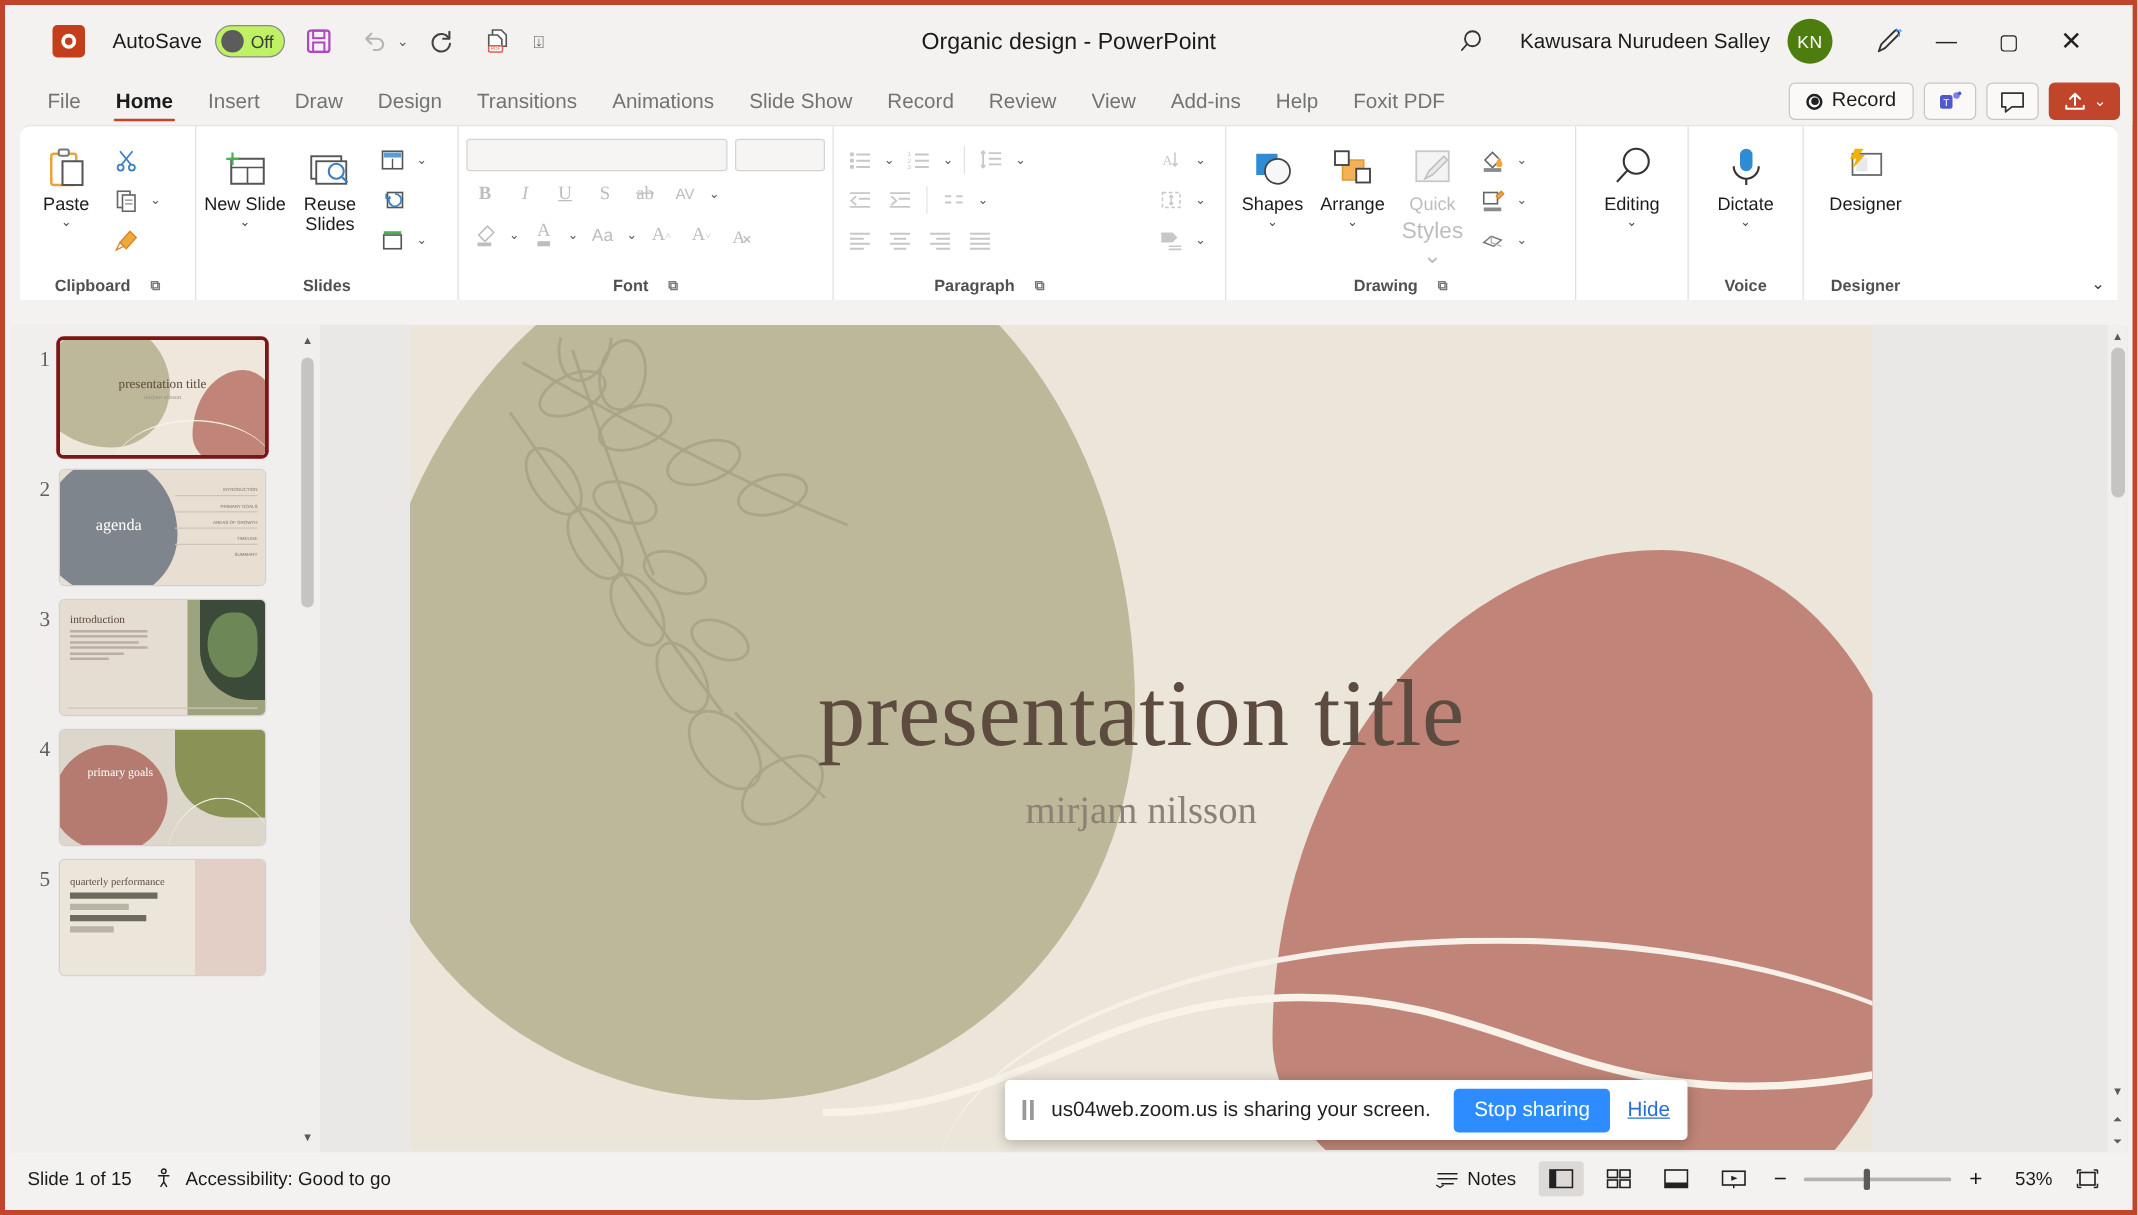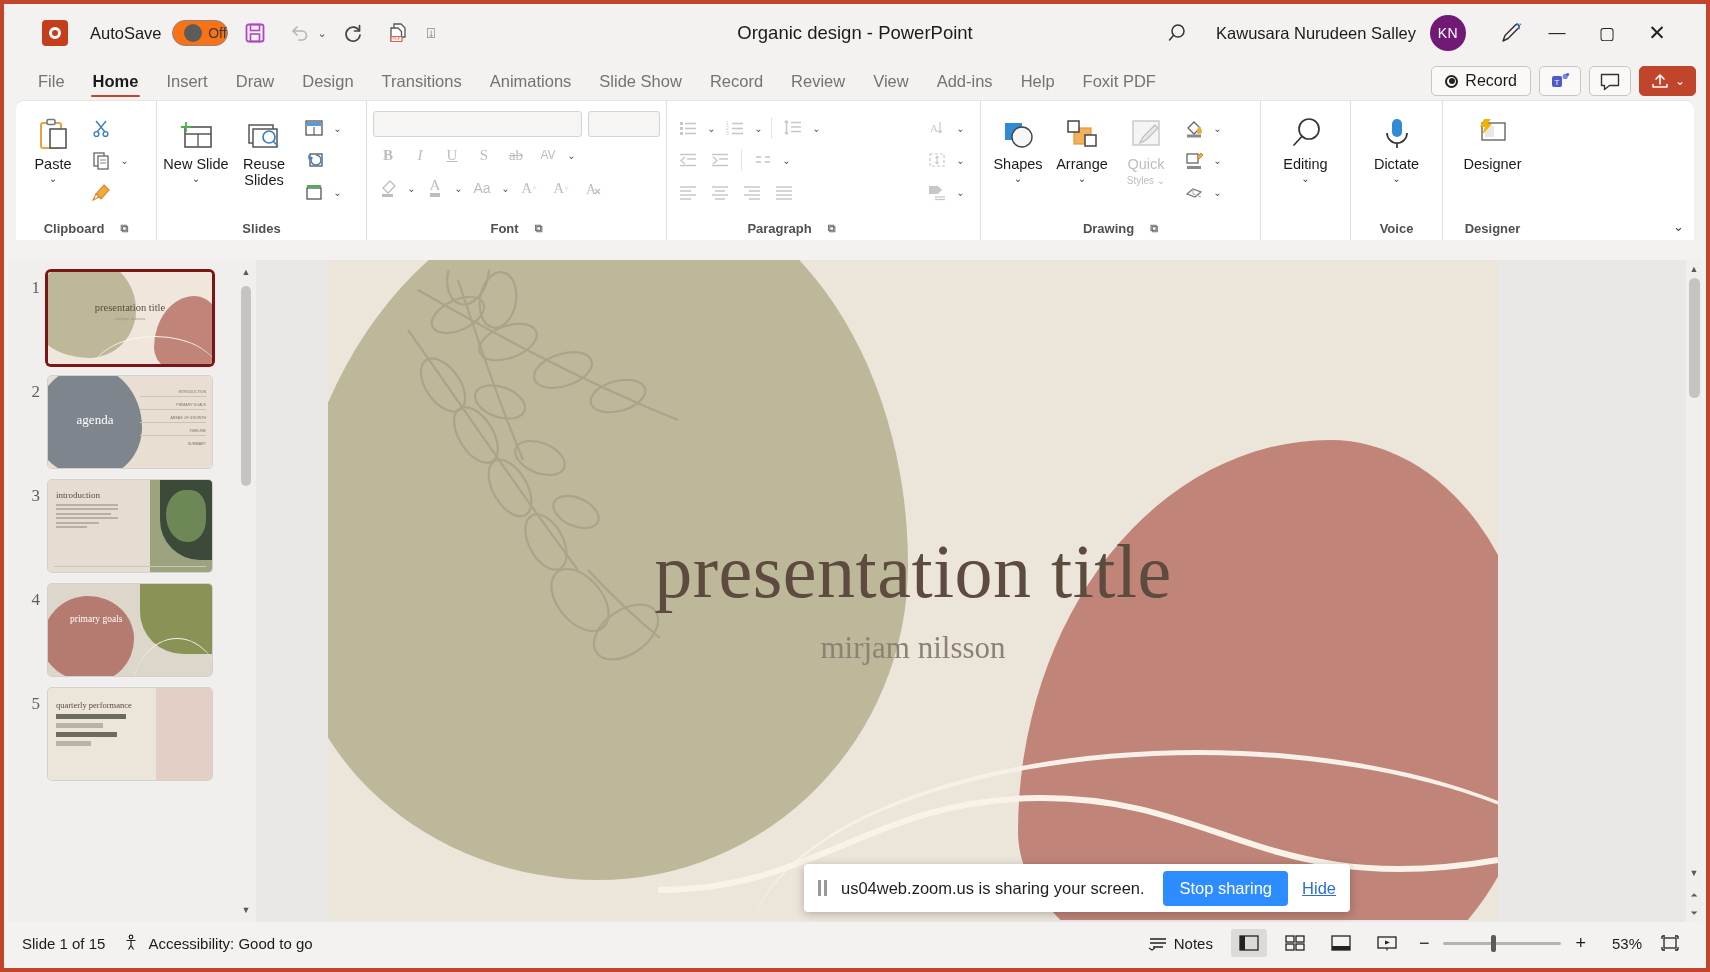--- a/index.html
+++ b/index.html
@@ -20,41 +20,41 @@
     background:#f3f2f1; position:relative;
   }
   .ppt-logo {
     width:26px;height:26px;border-radius:4px;background:#c43e1c;
     display:flex;align-items:center;justify-content:center;
     color:#fff;font-weight:bold;font-size:15px;margin-left:16px;
   }
   .ppt-logo .inner{width:12px;height:12px;border-radius:50%;border:3px solid #fff;}
   .autosave-label{font-size:16.5px;color:#1b1b1b;margin-left:22px;}
   .toggle{
-    width:56px;height:26px;border-radius:14px;background:#f97316;border:1px solid #8a8886;
-    margin-left:10px;display:flex;align-items:center;position:relative;justify-content:flex-end;
+    width:56px;height:26px;border-radius:14px;background:#bef264;border:1px solid #8a8886;
+    margin-left:10px;display:flex;align-items:center;position:relative;
   }
   .toggle .knob{width:18px;height:18px;border-radius:50%;background:#5c5c5c;margin-left:4px;}
   .toggle .off{font-size:14px;color:#3b3b3b;margin-left:6px;}
   .tb-icon{
     width:34px;height:34px;margin-left:10px;display:flex;align-items:center;justify-content:center;
     font-size:19px;color:#444;border-radius:4px;cursor:default;
   }
   .tb-icon.save{color:#b146c2;}
   .tb-icon.dim{color:#b5b5b5;}
   .tb-caret{font-size:11px;color:#555;margin-left:2px;}
   .doctitle{
     position:absolute;left:50%;transform:translateX(-50%);
     font-size:18.5px;color:#1b1b1b;white-space:nowrap;
   }
   .tb-right{margin-left:auto;display:flex;align-items:center;gap:4px;padding-right:4px;}
   .searchglyph{width:38px;height:38px;display:flex;align-items:center;justify-content:center;}
   .username{font-size:16.5px;color:#1b1b1b;margin:0 10px 0 14px;}
   .avatar{
-    width:36px;height:36px;border-radius:50%;background:#701a75;color:#fff;
+    width:36px;height:36px;border-radius:50%;background:#4d7c0f;color:#fff;
     display:flex;align-items:center;justify-content:center;font-size:14px;letter-spacing:.5px;
   }
   .wbtn{width:46px;height:40px;display:flex;align-items:center;justify-content:center;font-size:17px;color:#222;}
   .wbtn.close{font-size:21px;}
 
   
   .tabs{height:38px;display:flex;align-items:flex-end;padding-left:20px;background:#f3f2f1;position:relative;}
   .tab{
     font-size:16.5px;color:#737373;padding:3px 14px 9px 14px;position:relative;white-space:nowrap;
   }
@@ -630,21 +630,21 @@
           <span class="cv">⌄</span>
         </div>
         <div class="big dimtxt">
           <span class="ic">
             <svg width="42" height="38" viewBox="0 0 42 38">
                 <rect x="8" y="4" width="26" height="24" fill="#f4f4f4" stroke="#c9c7c5" stroke-width="1.4"></rect>
                 <path d="M30 8l-12 12-3 6 6-3 12-12z" fill="#e8e8e8" stroke="#bdbdbd" stroke-width="1.2"></path>
               </svg>
           </span>
           <span style="line-height:1.1;">Quick</span>
-          <span style="line-height:1.1;font-size:10px;">Styles ⌄</span>
+          <span style="line-height:1.1;font-size:18px;">Styles ⌄</span>
         </div>
         <div class="small-col">
           <div class="srow">
             <div class="sbtn">
               <svg width="20" height="19" viewBox="0 0 20 19">
                   <path d="M4 9 10 3l6 6-6 6z" fill="none" stroke="#666" stroke-width="1.3"></path>
                   <path d="M15 7c2 2.5 3 4 3 5.2a2.6 2.6 0 0 1-5.2 0c0-1.2 1-2.7 2.2-5.2z" fill="#f0a93b"></path>
                   <rect x="3" y="15.5" width="14" height="3" fill="#8a8a8a"></rect>
                 </svg>
             </div>

